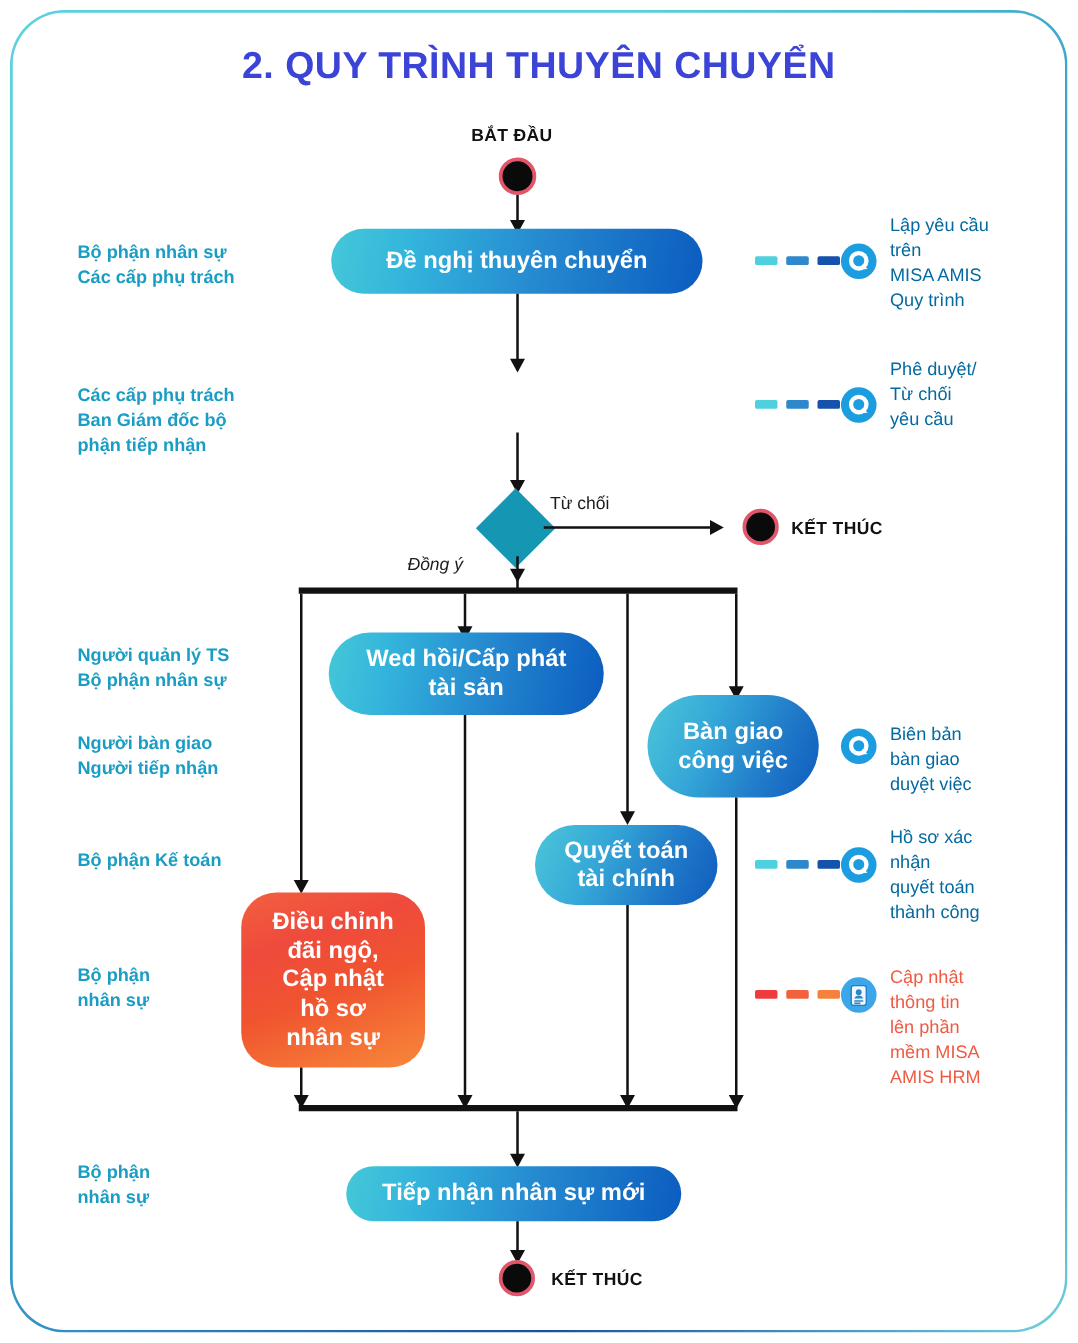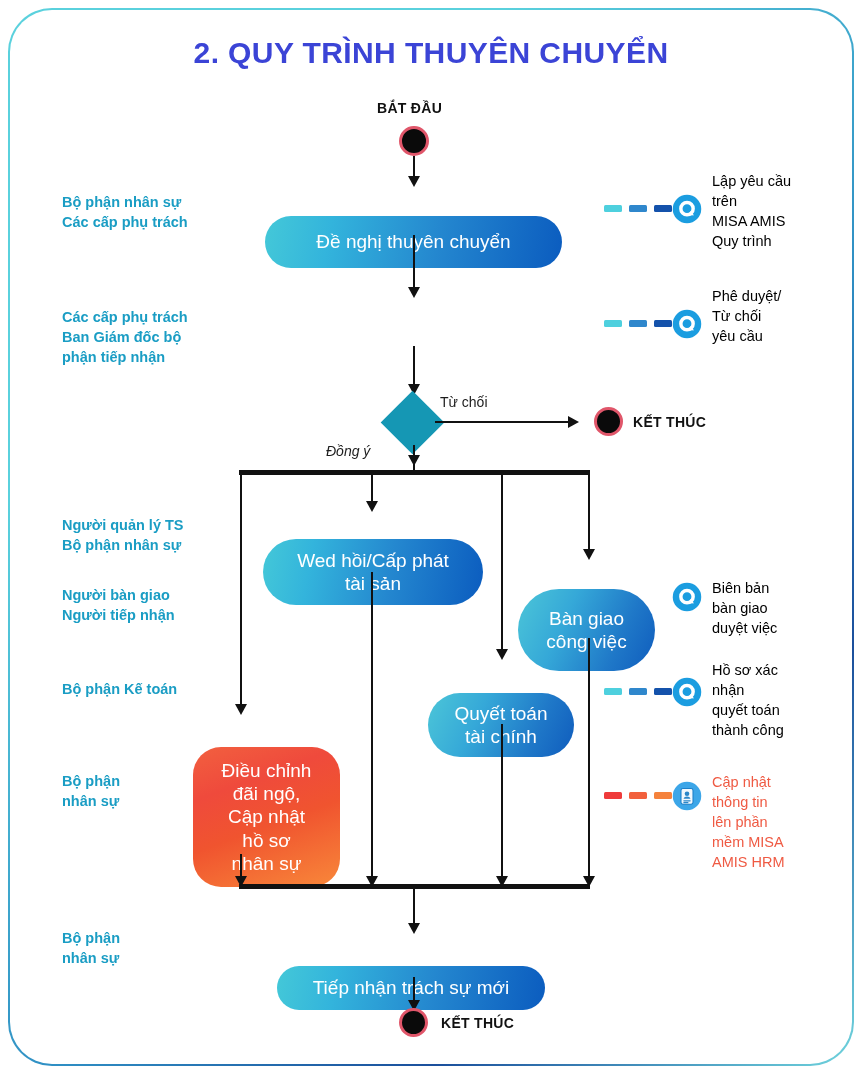--- a/index.html
+++ b/index.html
@@ -28,37 +28,36 @@
   }
 
   
   .lbl{position:absolute;white-space:pre-line;}
 
   .lane-label{
     color:#1a9dc4;font-weight:bold;font-size:14.5px;line-height:20px;
     text-align:left;
   }
   .note-text{
-    color:#000000;font-size:14.5px;line-height:20px;font-weight:400;
+    color:#0369a1;font-size:14.5px;line-height:20px;font-weight:400;
   }
   .note-text.red{color:#ef5a43;}
 
   .edge-label{
     color:#1c1c1c;font-size:14px;font-weight:400;
   }
   .terminal-label{
     color:#111;font-size:14px;font-weight:bold;letter-spacing:.3px;
   }
 
   
   .node{
     position:absolute;display:flex;align-items:center;justify-content:center;
-    color:#fff;font-weight:normal;text-align:center;line-height:1.22;
+    color:#fff;font-weight:bold;text-align:center;line-height:1.22;
     box-sizing:border-box;
-    margin-top:33px;
   }
   .node.pill{border-radius:999px;}
   .node.blue{background:linear-gradient(100deg,#44c8d8 0%,#33b4dc 22%,#2487cf 58%,#0b5cbf 100%);}
   .node.blue2{background:linear-gradient(115deg,#4cc6d8 0%,#35a8d8 35%,#1f78c8 72%,#0f5cbd 100%);}
   .node.orange{
     border-radius:28px;
     background:linear-gradient(160deg,#f2603f 0%,#ef4a3c 28%,#f0542f 55%,#f8883a 100%);
   }
 
   
@@ -273,21 +272,21 @@
   <div class="vline" style="left:588px;top:638px;height:246px;"></div>
   <div class="arrowdown" style="left:582.5px;top:876px;"></div>
 
   <div class="bar" style="left:239px;top:884px;width:351px;"></div>
 
   <div class="vline" style="left:413px;top:889px;height:38px;"></div>
   <div class="arrowdown" style="left:407.5px;top:923px;"></div>
 
   <div class="lbl lane-label" style="left:62px;top:928px;width:210px;">Bộ phận
 nhân sự</div>
-  <div class="node pill blue" style="left:277px;top:933px;width:268px;height:44px;font-size:19px;">Tiếp nhận trách sự mới</div>
+  <div class="node pill blue" style="left:277px;top:933px;width:268px;height:44px;font-size:19px;">Tiếp nhận nhân sự mới</div>
 
   <div class="vline" style="left:413px;top:977px;height:28px;"></div>
   <div class="arrowdown" style="left:407.5px;top:1000px;"></div>
 
   <div class="terminal" style="left:399px;top:1008px;width:29px;height:29px;"></div>
   <div class="lbl terminal-label" style="left:441px;top:1015px;">KẾT THÚC</div>
 
 </div>
 
 </body></html>

